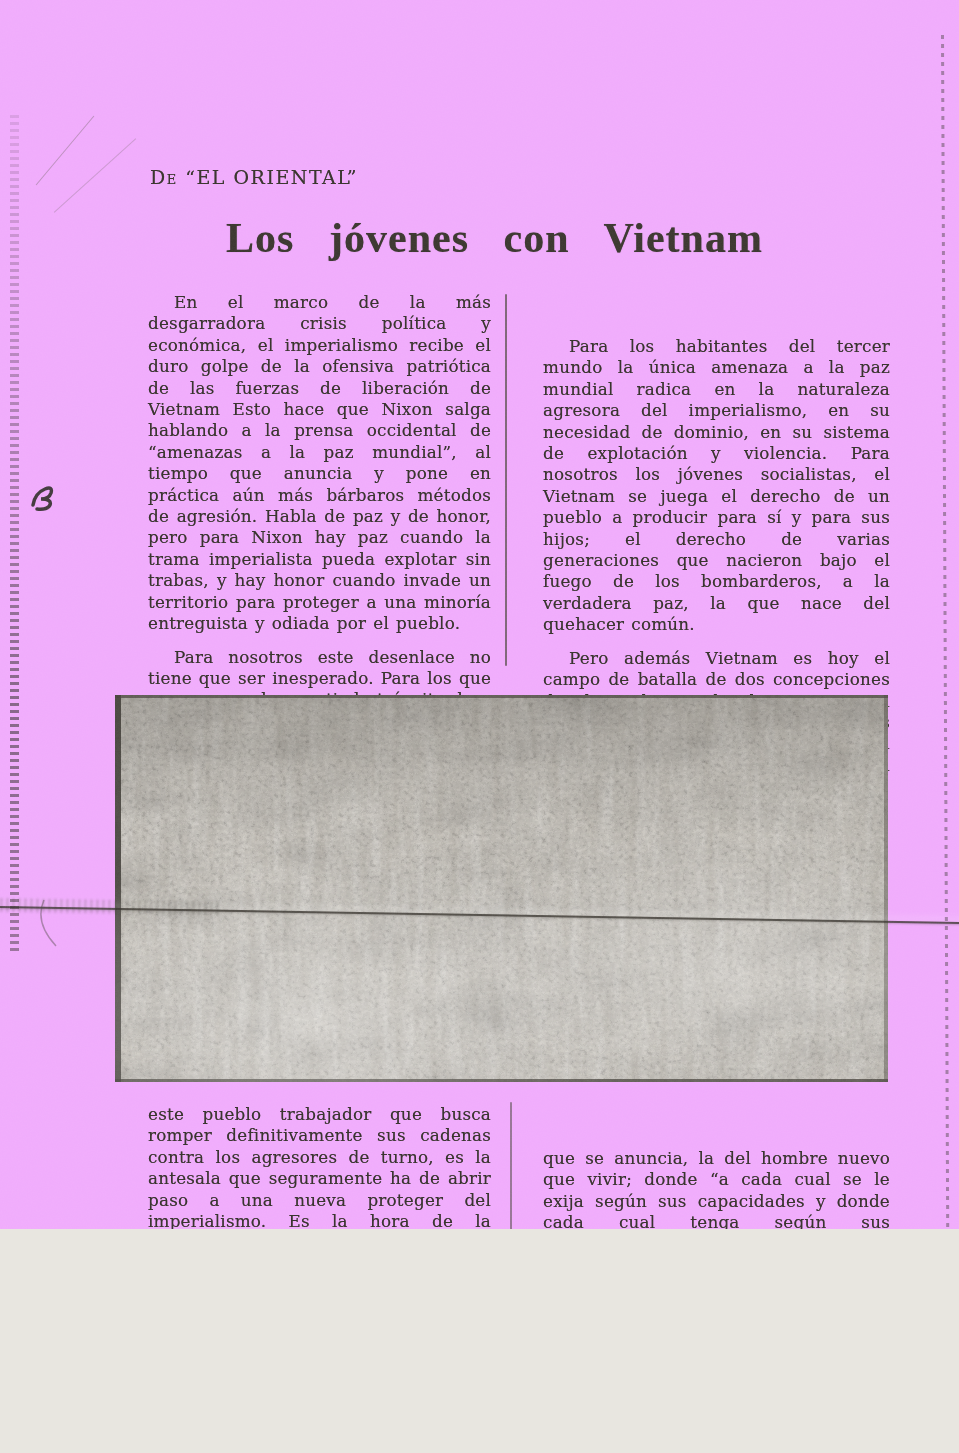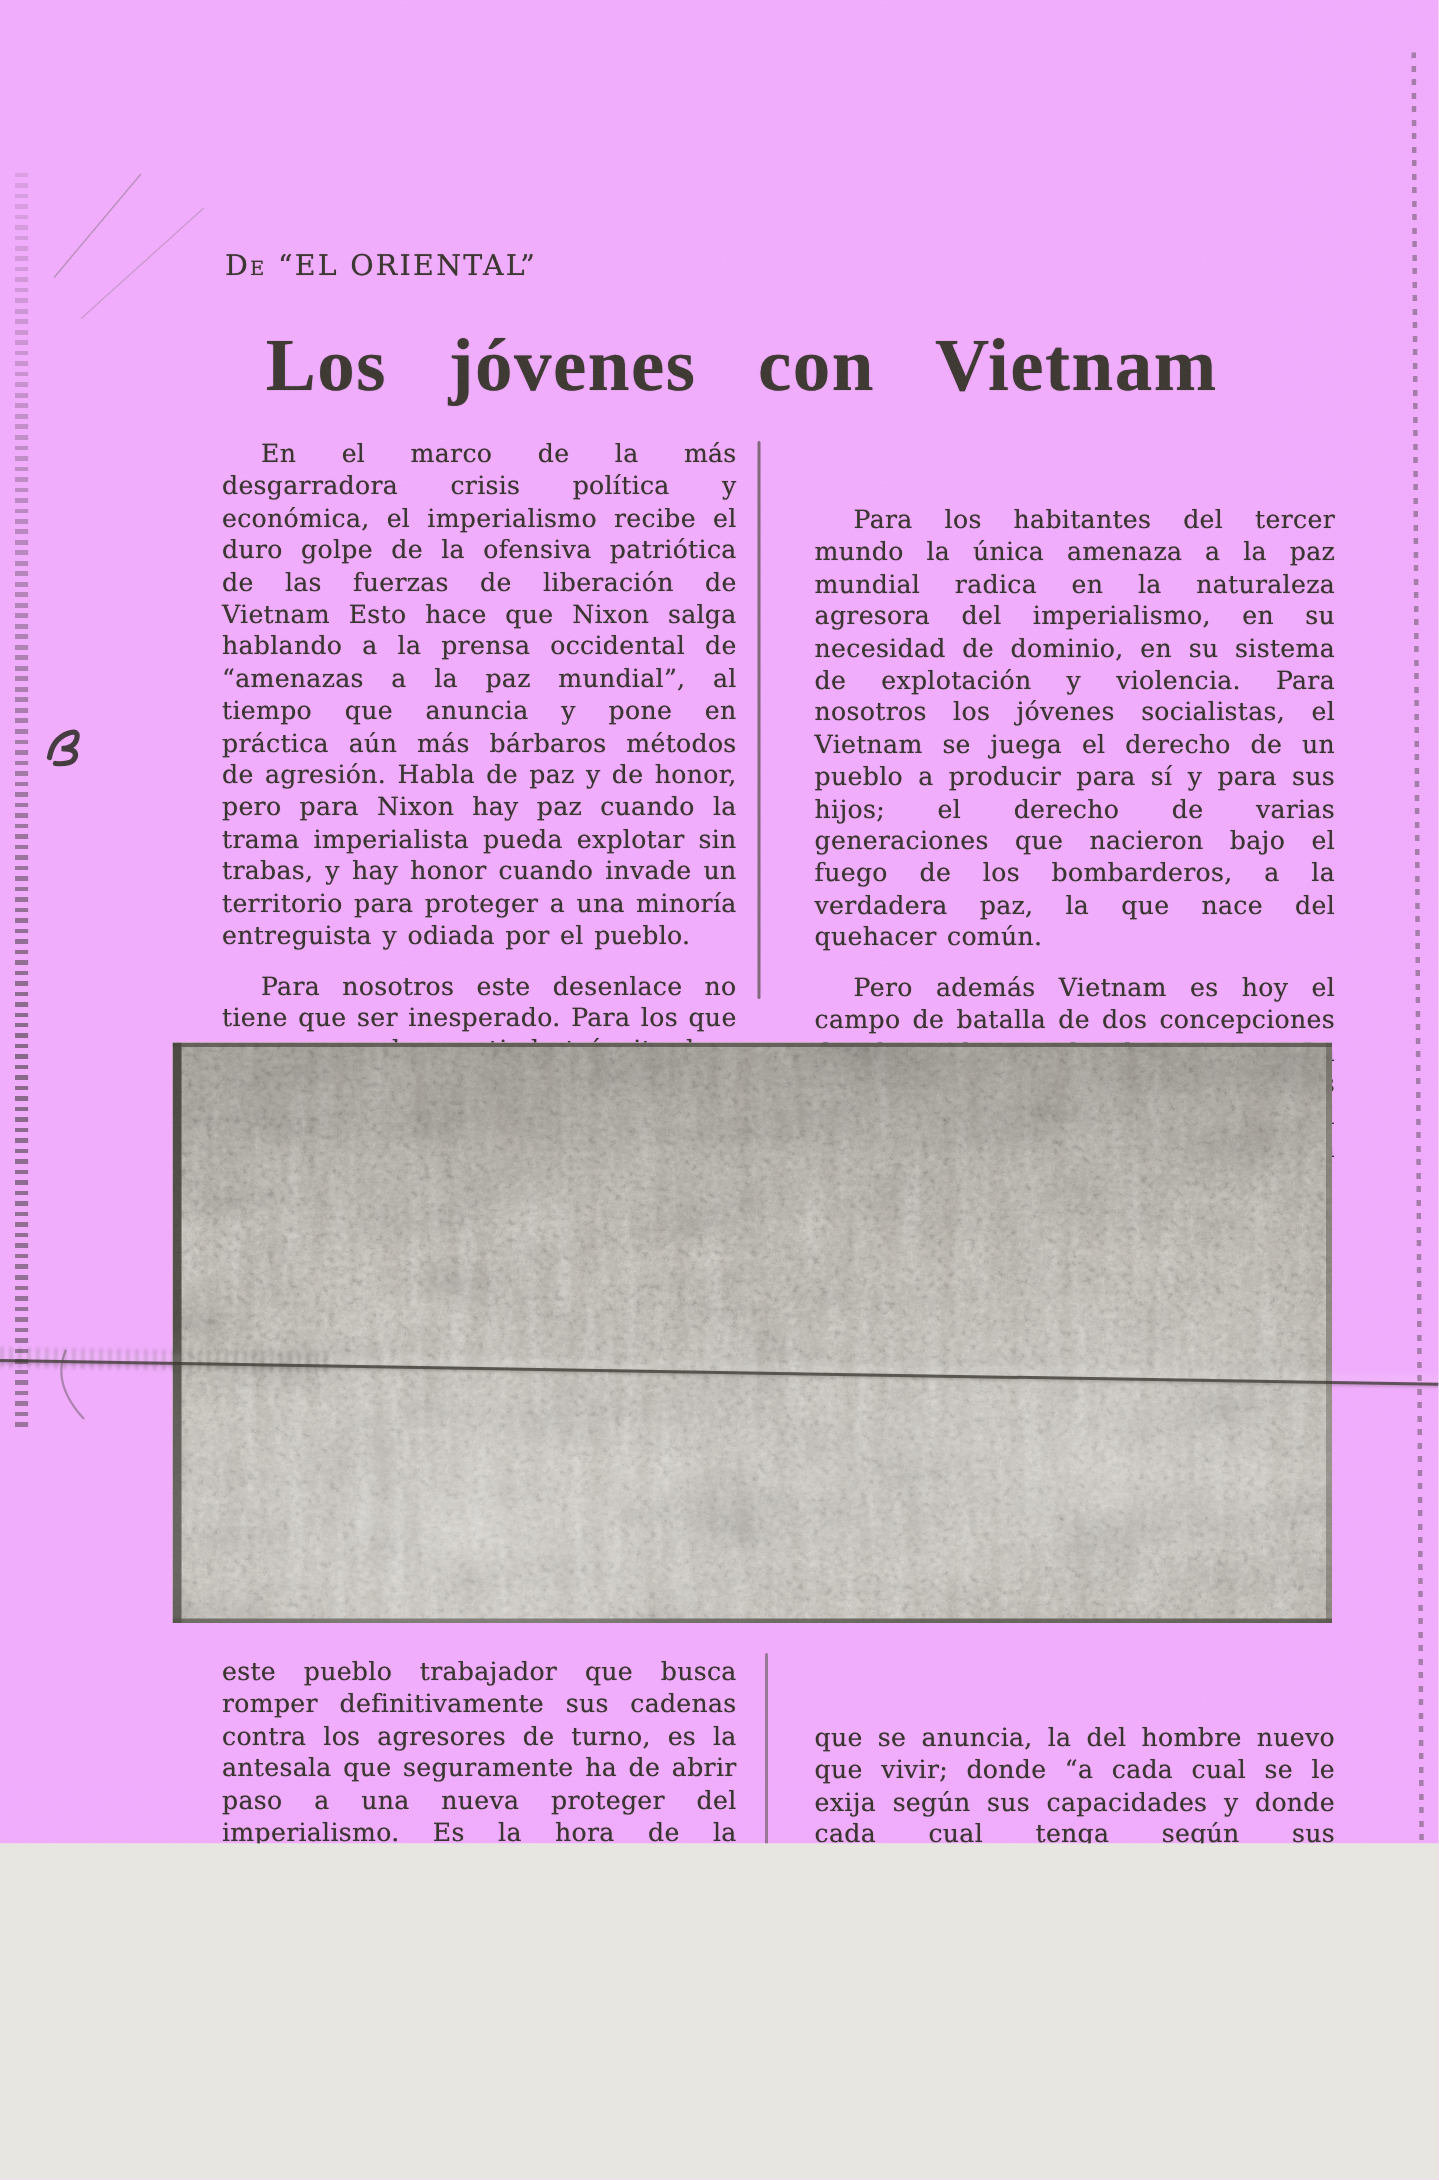--- a/index.html
+++ b/index.html
@@ -14,21 +14,21 @@
   
   .kicker{
     position:absolute;left:150px;top:166px;
     font-size:19px;font-variant:small-caps;letter-spacing:1.5px;
     color:#37322b;text-shadow:0 0 0.5px rgba(55,50,43,.6);
   }
   .headline{
     position:absolute;left:0;top:214px;width:959px;
     text-align:center;padding-left:30px;box-sizing:border-box;
     font-family:"Liberation Serif", serif;
-    font-size:50px;font-weight:600;letter-spacing:1px;word-spacing:0.55em;
+    font-size:42px;font-weight:600;letter-spacing:1px;word-spacing:0.55em;
     color:#3a352e;text-shadow:0 0 0.7px rgba(58,53,46,.55);
   }
   
   .cols{position:absolute;left:148px;width:742px;display:flex;gap:52px;}
   .cols.top{top:292px;}
   .cols.bottom{top:1104px;}
   .col{width:353px;}
   .col.right{width:357px;margin-top:44px;}
   .col p{
     margin:0 0 12px 0;

